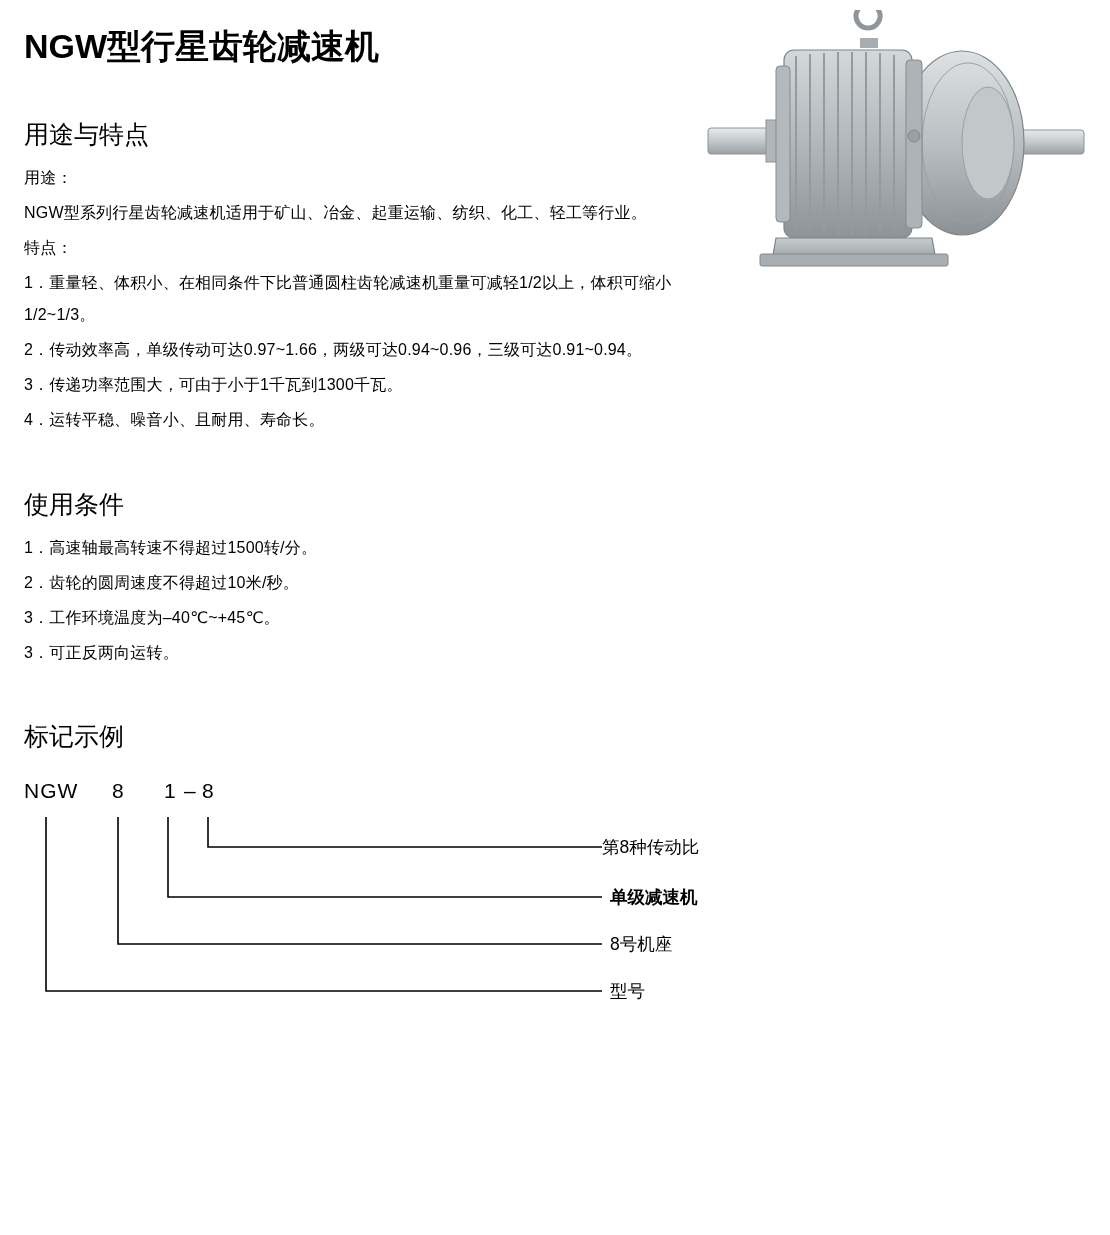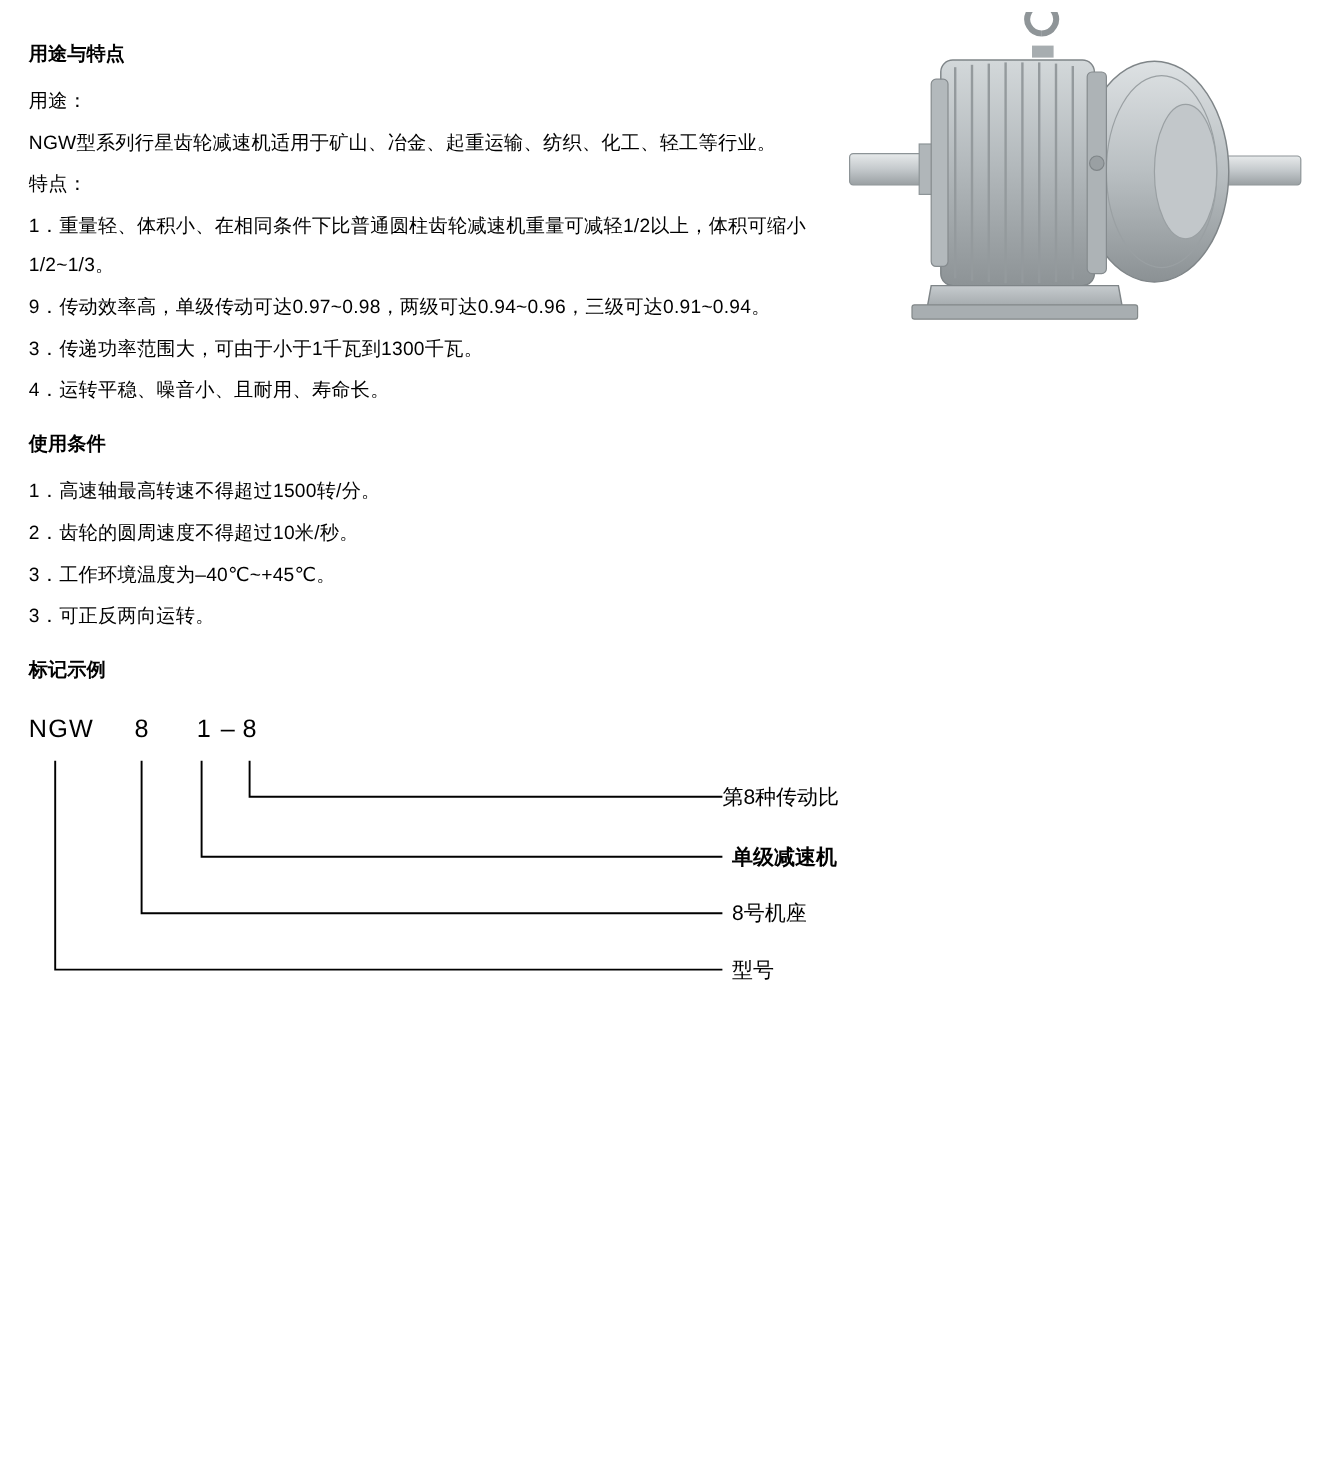--- a/index.html
+++ b/index.html
@@ -24,23 +24,23 @@
   }
   h1.doc-title {
     font-size: 34px;
     font-weight: bold;
     letter-spacing: 0px;
     margin: 8px 0 0 0;
     line-height: 1.2;
     font-family: "Liberation Sans", "DejaVu Sans", sans-serif;
   }
   h2.section-title {
-    font-size: 16px;
-    font-weight: bold;
-    margin: 18px 0 12px 0;
+    font-size: 25px;
+    font-weight: normal;
+    margin: 51px 0 12px 0;
     line-height: 1.3;
   }
   .para {
     font-size: 16px;
     line-height: 2.05;
     margin: 0 0 2px 0;
     max-width: 690px;
     letter-spacing: 0.2px;
   }
   .content-col {
@@ -145,27 +145,28 @@
 
       <path d="M76 228 L232 228 L236 250 L72 250 Z" fill="url(#baseGrad)" stroke="#7f8588" stroke-width="1.2"></path>
       <rect x="60" y="244" width="188" height="12" rx="2" fill="#a8aeb1" stroke="#828889" stroke-width="1"></rect>
 
       <circle cx="214" cy="126" r="6" fill="#9aa0a3" stroke="#7f8588" stroke-width="1"></circle>
     </svg>
   </div>
 
   <div class="content-col">
 
+    <h1 class="doc-title">NGW型行星齿轮减速机</h1>
 
     <h2 class="section-title">用途与特点</h2>
     <p class="para">用途：</p>
     <p class="para">NGW型系列行星齿轮减速机适用于矿山、冶金、起重运输、纺织、化工、轻工等行业。</p>
     <p class="para">特点：</p>
     <p class="para">1．重量轻、体积小、在相同条件下比普通圆柱齿轮减速机重量可减轻1/2以上，体积可缩小1/2~1/3。</p>
-    <p class="para">9．传动效率高，单级传动可达0.97~0.98，两级可达0.94~0.96，三级可达0.91~0.94。</p>
+    <p class="para">2．传动效率高，单级传动可达0.97~1.66，两级可达0.94~0.96，三级可达0.91~0.94。</p>
     <p class="para">3．传递功率范围大，可由于小于1千瓦到1300千瓦。</p>
     <p class="para">4．运转平稳、噪音小、且耐用、寿命长。</p>
 
     <h2 class="section-title">使用条件</h2>
     <p class="para">1．高速轴最高转速不得超过1500转/分。</p>
     <p class="para">2．齿轮的圆周速度不得超过10米/秒。</p>
     <p class="para">3．工作环境温度为–40℃~+45℃。</p>
     <p class="para">3．可正反两向运转。</p>
 
     <h2 class="section-title">标记示例</h2>

